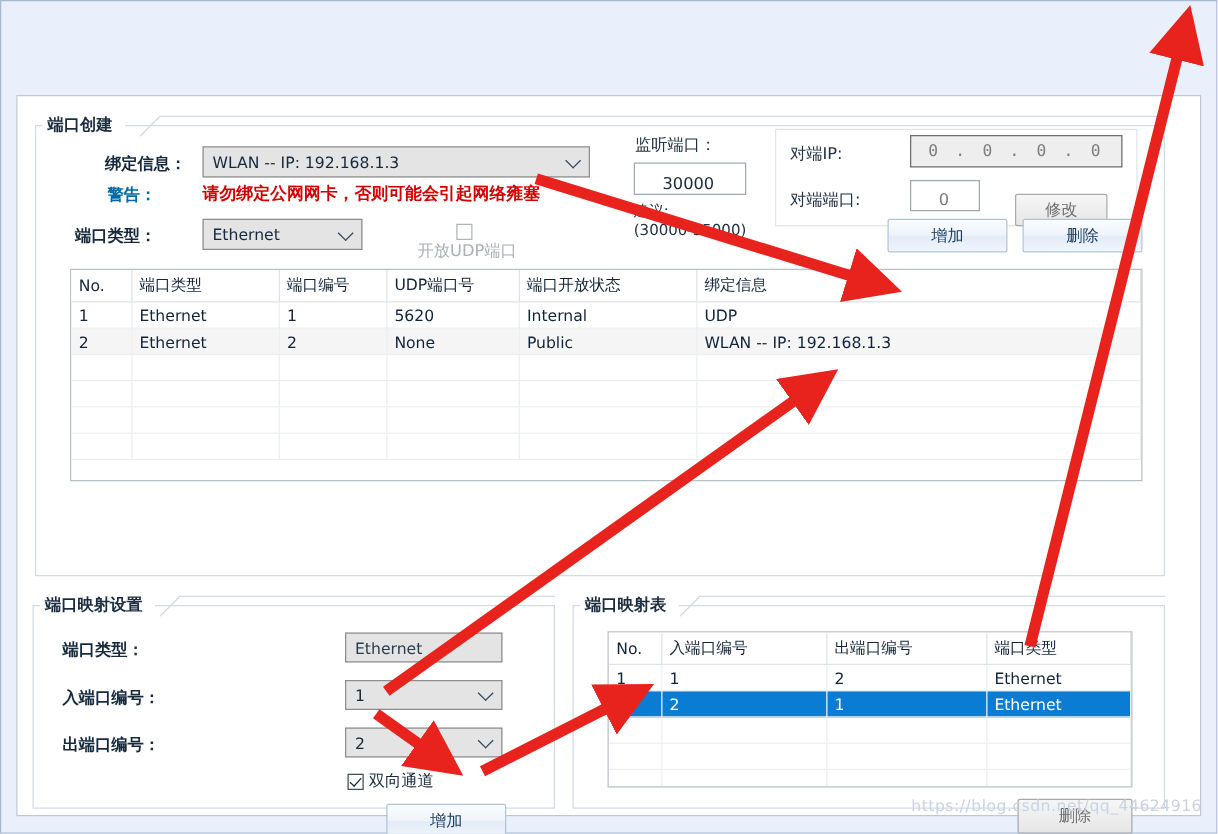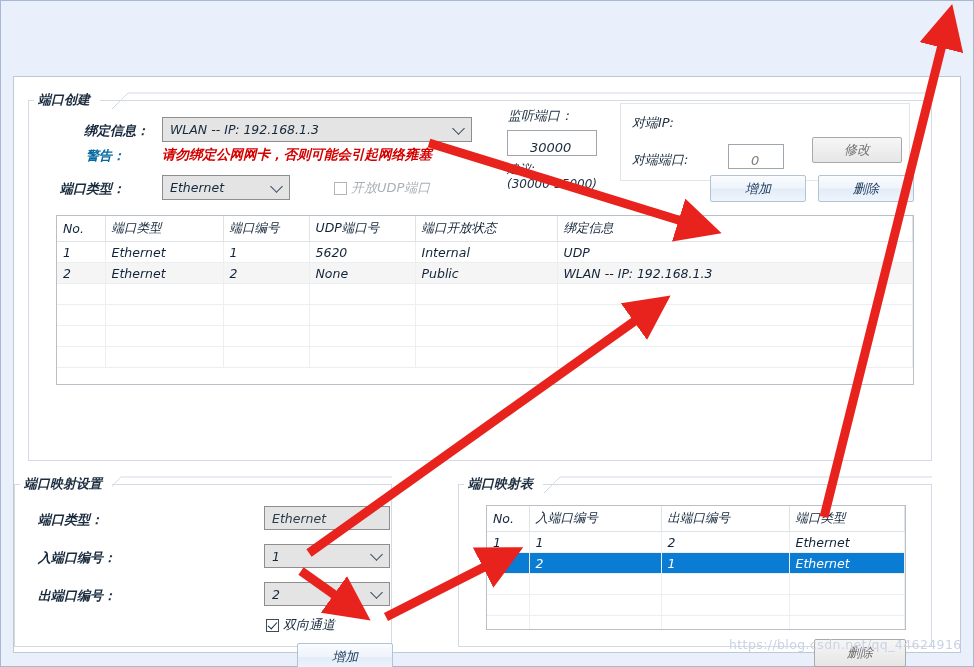--- a/index.html
+++ b/index.html
@@ -57,21 +57,21 @@
     display: flex; align-items: center; justify-content: center;
     font-size: 12.5px; color: #20344b;
   }
   .tabpage {
     position: absolute; left: 0; top: 35px; width: 948px; height: 577px;
     background: #ffffff;
     border: 1px solid #bfc9d6;
   }
 
   
-  .group { position: absolute; font-style: italic; }
+  .group { position: absolute; }
   .group .gbody {
     position: absolute; left: 0; top: 9px; right: 0; bottom: 0;
     border: 1px solid #d3dae3;
     background: #ffffff;
   }
   .group .gtitle {
     position: absolute; left: 6px; top: 0px;
     padding: 0 10px 0 4px; height: 19px;
     background: #ffffff;
     font-size: 13px; font-weight: bold; color: #1b2c3f;
@@ -213,39 +213,42 @@
 
         <div class="lbl warn-label" style="left:58px; top:56px;">警告：</div>
         <div class="warn-text" style="position:absolute; left:134px; top:55px; white-space:nowrap;">请勿绑定公网网卡，否则可能会引起网络雍塞</div>
 
         <div class="lbl" style="left:32px; top:89px;">端口类型：</div>
         <div class="combo" style="left:134px; top:84px; width:128px; height:25px;">
           <span>Ethernet</span>
           <span class="caret"></span>
         </div>
 
-        <div class="chk dim" style="left:306px; top:88px;">
+        <div class="chk dim" style="left:306px; top:88px;flex-direction:column;">
           <span class="box"></span>
           <span class="ctext">开放UDP端口</span>
         </div>
 
         <div class="lbl norm dim" style="left:480px; top:16px;">监听端口：</div>
         <div class="textbox" style="left:479px; top:39px; width:90px; height:26px;">
           <span>30000</span>
         </div>
         <div class="lbl norm dim" style="left:479px; top:70px; font-size:12px;">建议:</div>
         <div class="lbl norm dim" style="left:479px; top:86px; font-size:12px;">(30000-35000)</div>
 
         <div style="position:absolute; left:592px; top:12px; width:290px; height:78px; border:1px solid #e2e5e8;"></div>
         <div class="lbl norm dim" style="left:604px; top:23px;">对端IP:</div>
+        <div class="ipbox" style="left:700px; top:17px; width:170px; height:26px;">
+          <span>0 . 0 . 0 . 0</span>
+        </div>
         <div class="lbl norm dim" style="left:604px; top:60px;text-align:right;">对端端口:</div>
         <div class="textbox" style="left:700px; top:53px; width:56px; height:25px; color:#7d7d7d;">
           <span>0</span>
         </div>
-        <div class="btn plain" style="left:784px; top:46px; width:90px; height:26px;">修改</div>
+        <div class="btn plain" style="left:784px; top:64px; width:74px; height:26px;">修改</div>
 
         <div class="btn" style="left:682px; top:84px; width:96px; height:27px;">增加</div>
         <div class="btn" style="left:790px; top:84px; width:96px; height:27px;">删除</div>
 
         <div class="grid" style="left:28px; top:124px; width:858px; height:170px;">
           <table>
             <colgroup>
               <col style="width:48px">
                 <col style="width:118px">
                 <col style="width:86px">
@@ -310,21 +313,21 @@
                   <td class="empty"></td>
                   <td class="empty"></td>
                   <td class="empty"></td>
                   <td class="empty"></td>
                 </tr>
             </tbody>
           </table>
         </div>
       </div>
 
-      <div class="group" style="left:0; top:398px; width:378px; height:172px;">
+      <div class="group" style="left:12px; top:398px; width:418px; height:172px;">
         <div class="gbody"></div>
         <svg class="gslash" viewBox="0 0 418 19" preserveAspectRatio="none">
           <line x1="102" y1="18" x2="118" y2="2" stroke="#d3dae3" stroke-width="1"></line>
           <line x1="118" y1="2" x2="418" y2="2" stroke="#d3dae3" stroke-width="1"></line>
         </svg>
         <div class="gtitle">端口映射设置</div>
 
         <div class="lbl" style="left:24px; top:36px;">端口类型：</div>
         <div class="combo" style="left:250px; top:31px; width:126px; height:24px; color:#2b3c4d;">
           <span>Ethernet</span>

